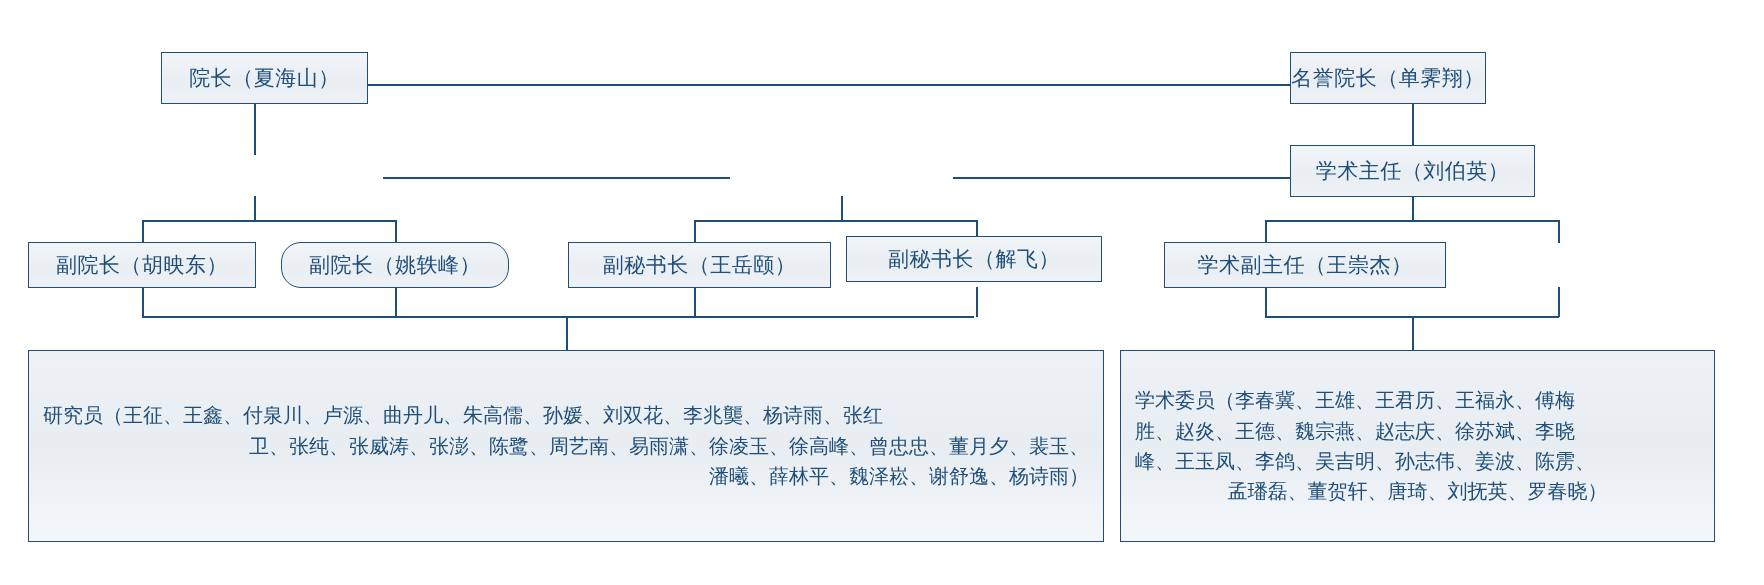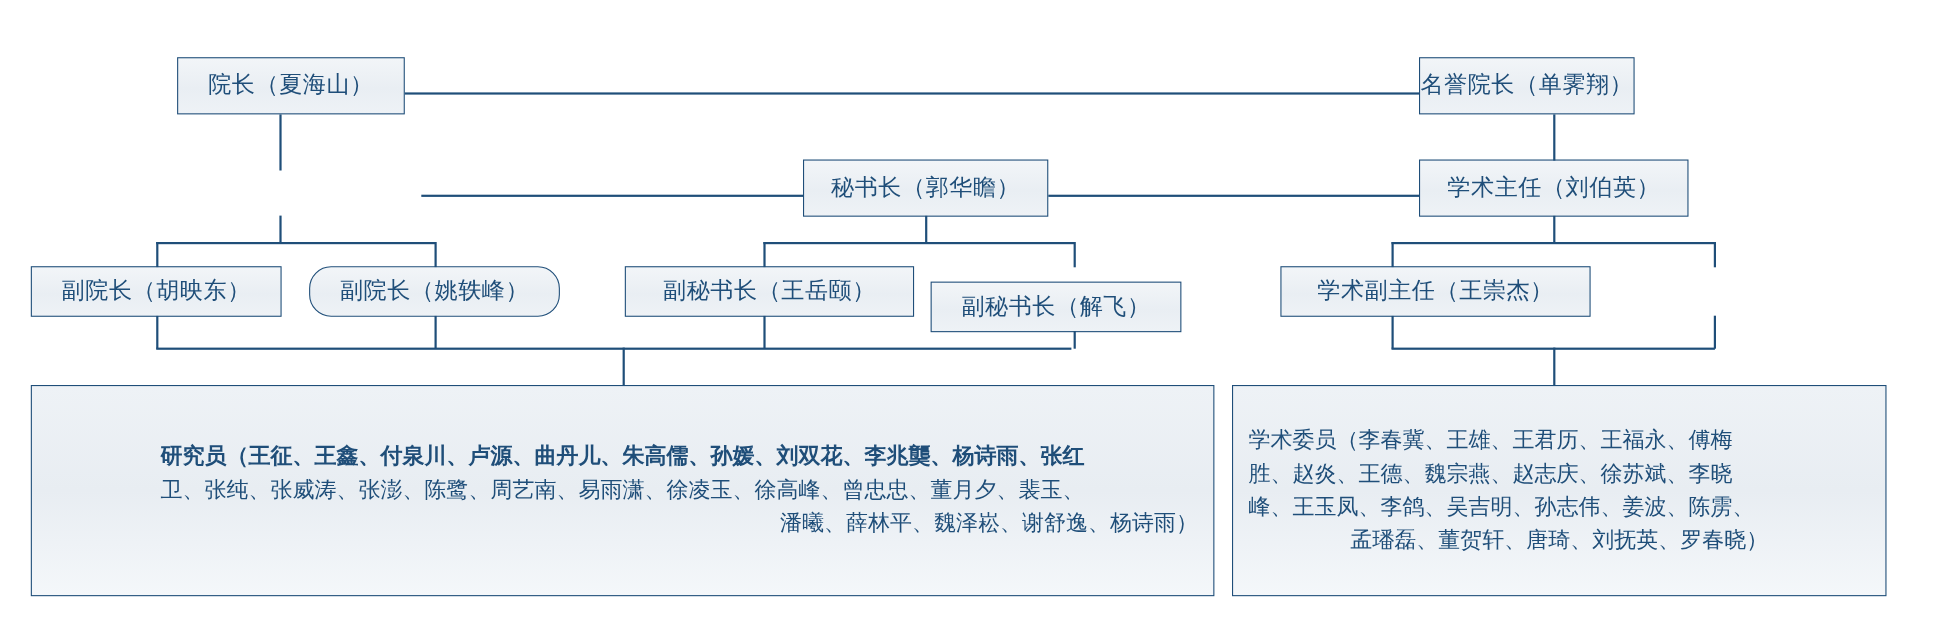--- a/index.html
+++ b/index.html
@@ -57,22 +57,22 @@
     z-index: 3;
     padding: 10px 14px;
   }
   .listbox .lb-inner {
     width: 100%;
   }
   .listbox .lb-line {
     display: block;
     white-space: nowrap;
   }
-  .lb-left .lb-line:nth-child(1) { text-align: center; font-weight: bold; }
-  .lb-left .lb-line:nth-child(2) { text-align: center; }
+  .lb-left .lb-line:nth-child(1) { text-align: left; }
+  .lb-left .lb-line:nth-child(2) { text-align: right; }
   .lb-left .lb-line:nth-child(3) { text-align: right; }
 
   .lb-right .lb-line:nth-child(1) { text-align: left; }
   .lb-right .lb-line:nth-child(2) { text-align: left; }
   .lb-right .lb-line:nth-child(3) { text-align: left; }
   .lb-right .lb-line:nth-child(4) { text-align: center; }
 
   
   .conn {
     position: absolute;
@@ -125,41 +125,38 @@
 
   <div class="node" style="left:161px; top:52px; width:207px; height:52px;">
     <span class="node-text">院长（夏海山）</span>
   </div>
 
   <div class="node" style="left:1290px; top:52px; width:196px; height:52px;">
     <span class="node-text">名誉院长（单霁翔）</span>
   </div>
 
 
-  <div class="node" style="left:730px; top:145px; width:223px; height:52px;">
-    <span class="node-text">秘书长（郭华瞻）</span>
-  </div>
 
   <div class="node" style="left:1290px; top:145px; width:245px; height:52px;">
     <span class="node-text">学术主任（刘伯英）</span>
   </div>
 
   <div class="node" style="left:28px; top:242px; width:228px; height:46px;">
     <span class="node-text">副院长（胡映东）</span>
   </div>
 
   <div class="node" style="left:281px; top:242px; width:228px; height:46px;border-radius:20px;">
     <span class="node-text">副院长（姚轶峰）</span>
   </div>
 
   <div class="node" style="left:568px; top:242px; width:263px; height:46px;">
     <span class="node-text">副秘书长（王岳颐）</span>
   </div>
 
-  <div class="node" style="left:846px; top:256px; width:228px; height:46px;align-items:center;">
+  <div class="node" style="left:846px; top:236px; width:256px; height:46px;align-items:center;">
     <span class="node-text">副秘书长（解飞）</span>
   </div>
 
   <div class="node" style="left:1164px; top:242px; width:282px; height:46px;">
     <span class="node-text">学术副主任（王崇杰）</span>
   </div>
 
 
   <div class="listbox lb-left" style="left:28px; top:350px; width:1076px; height:192px;">
     <div class="lb-inner">

